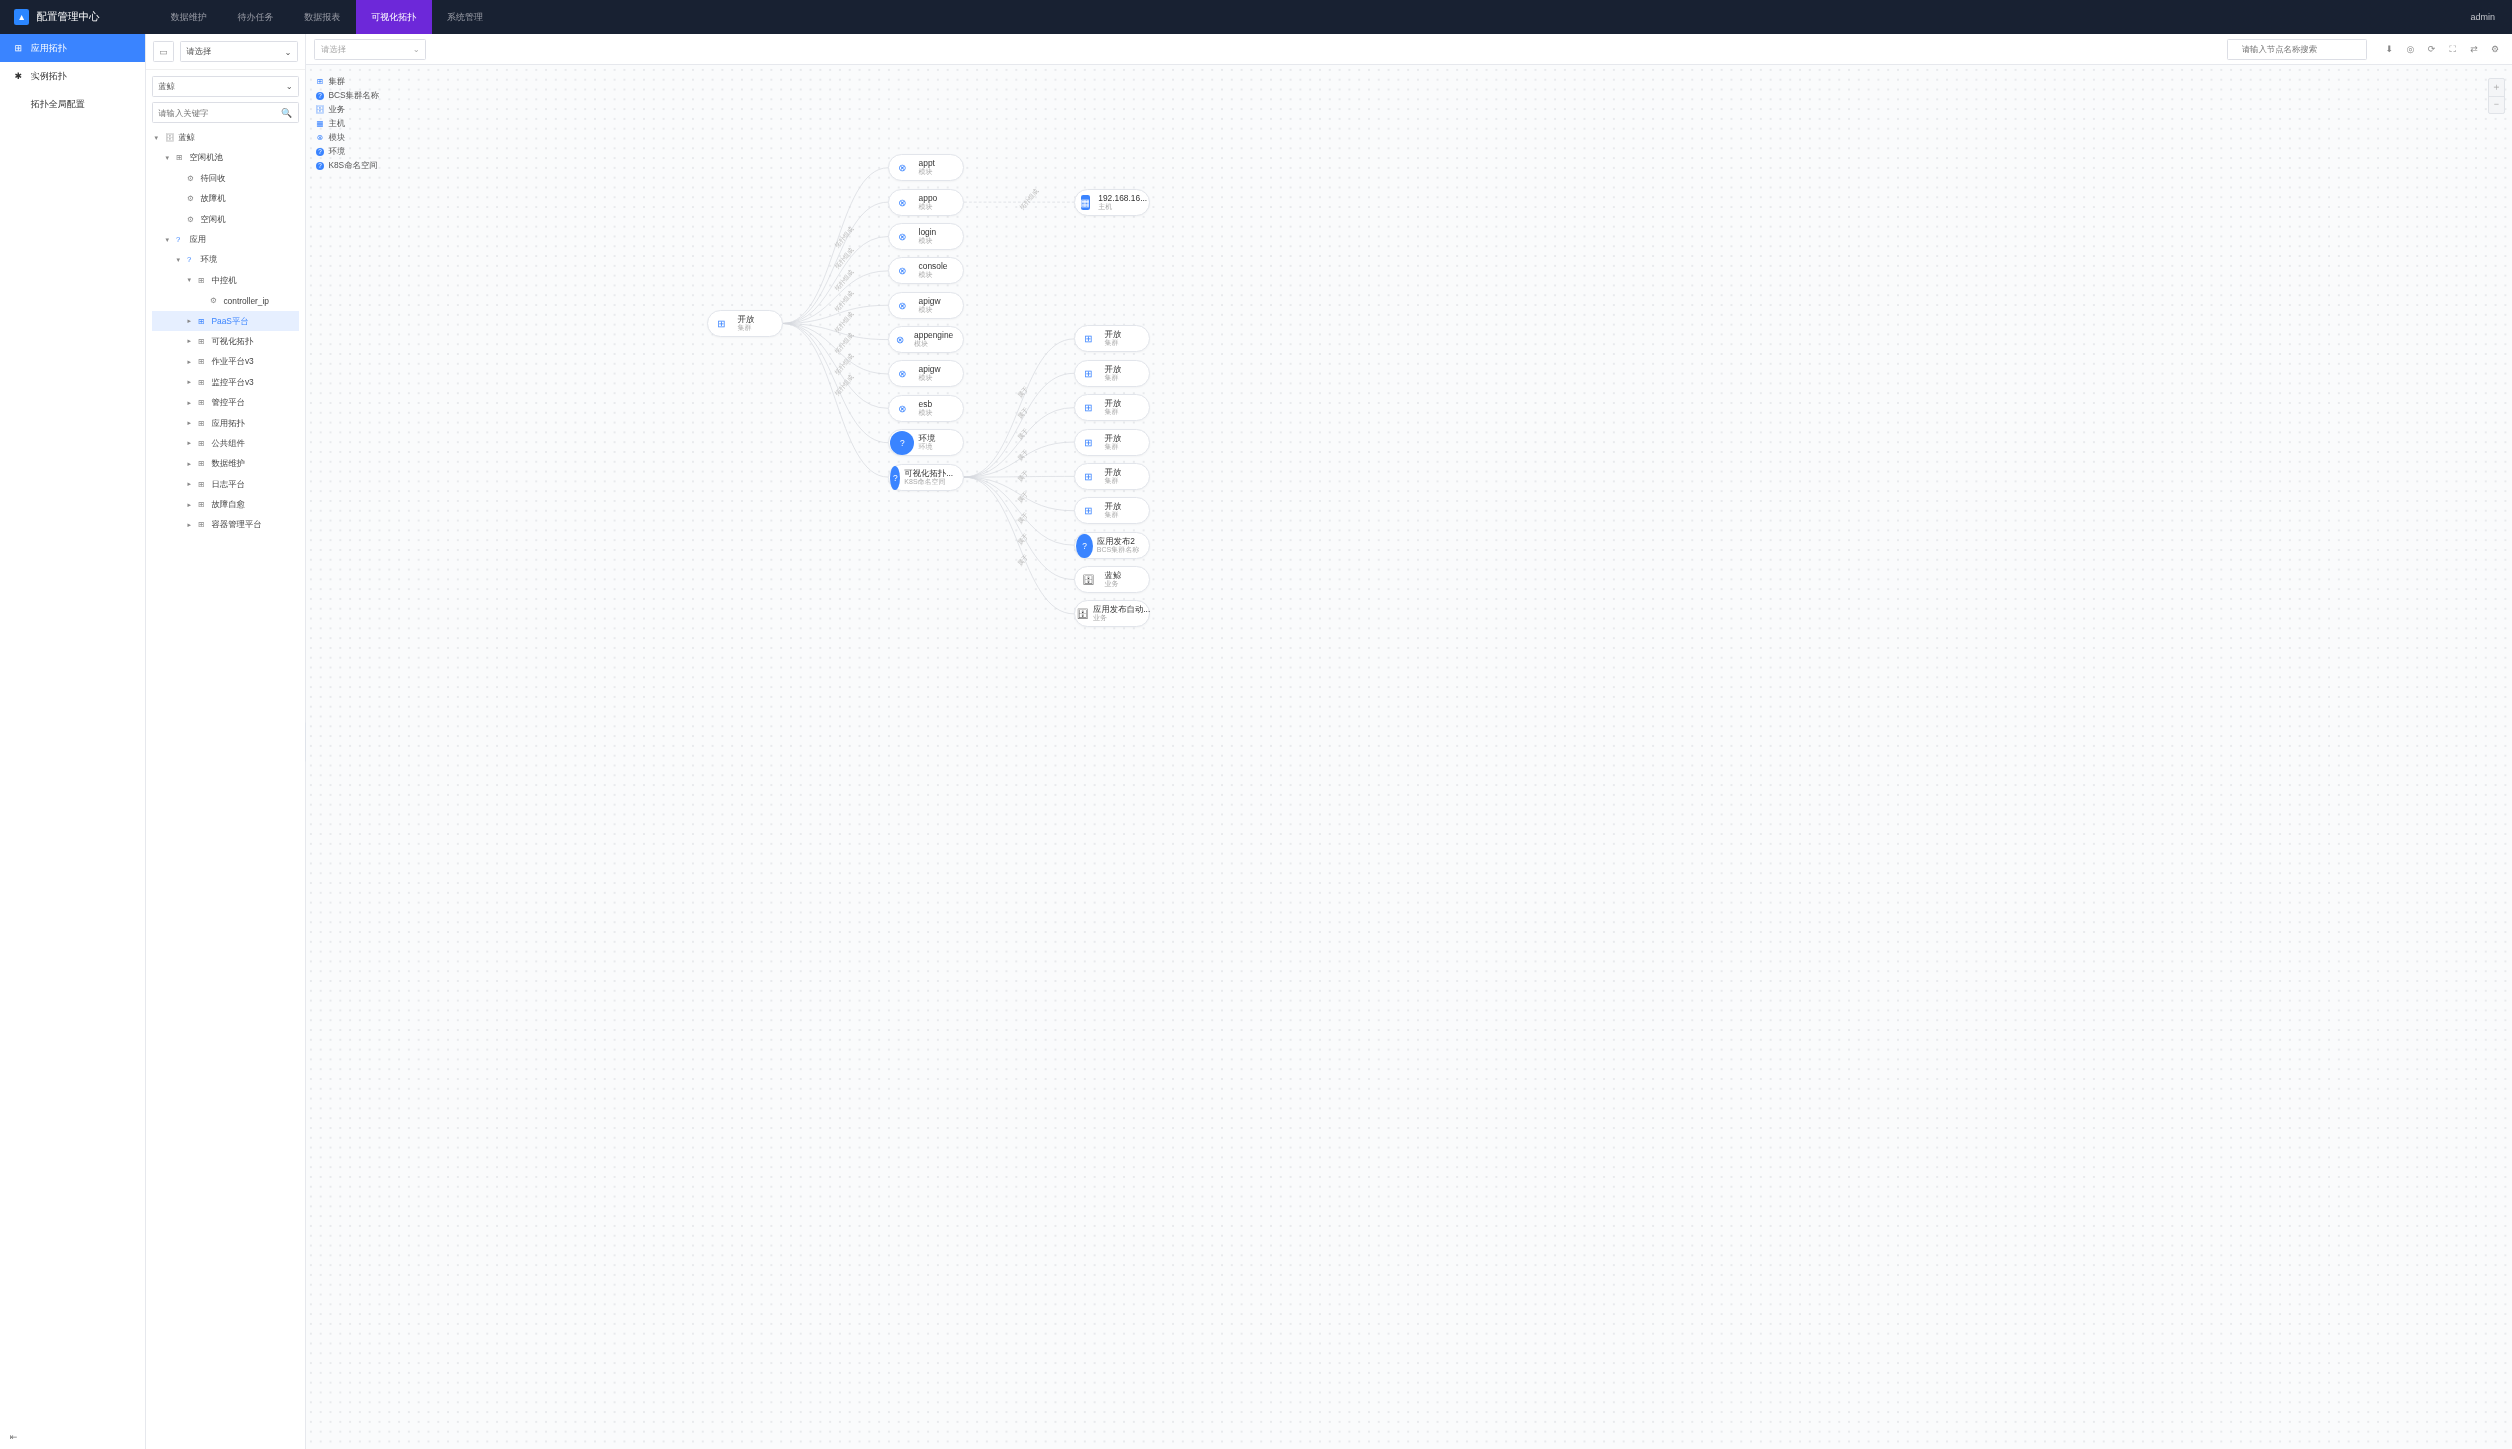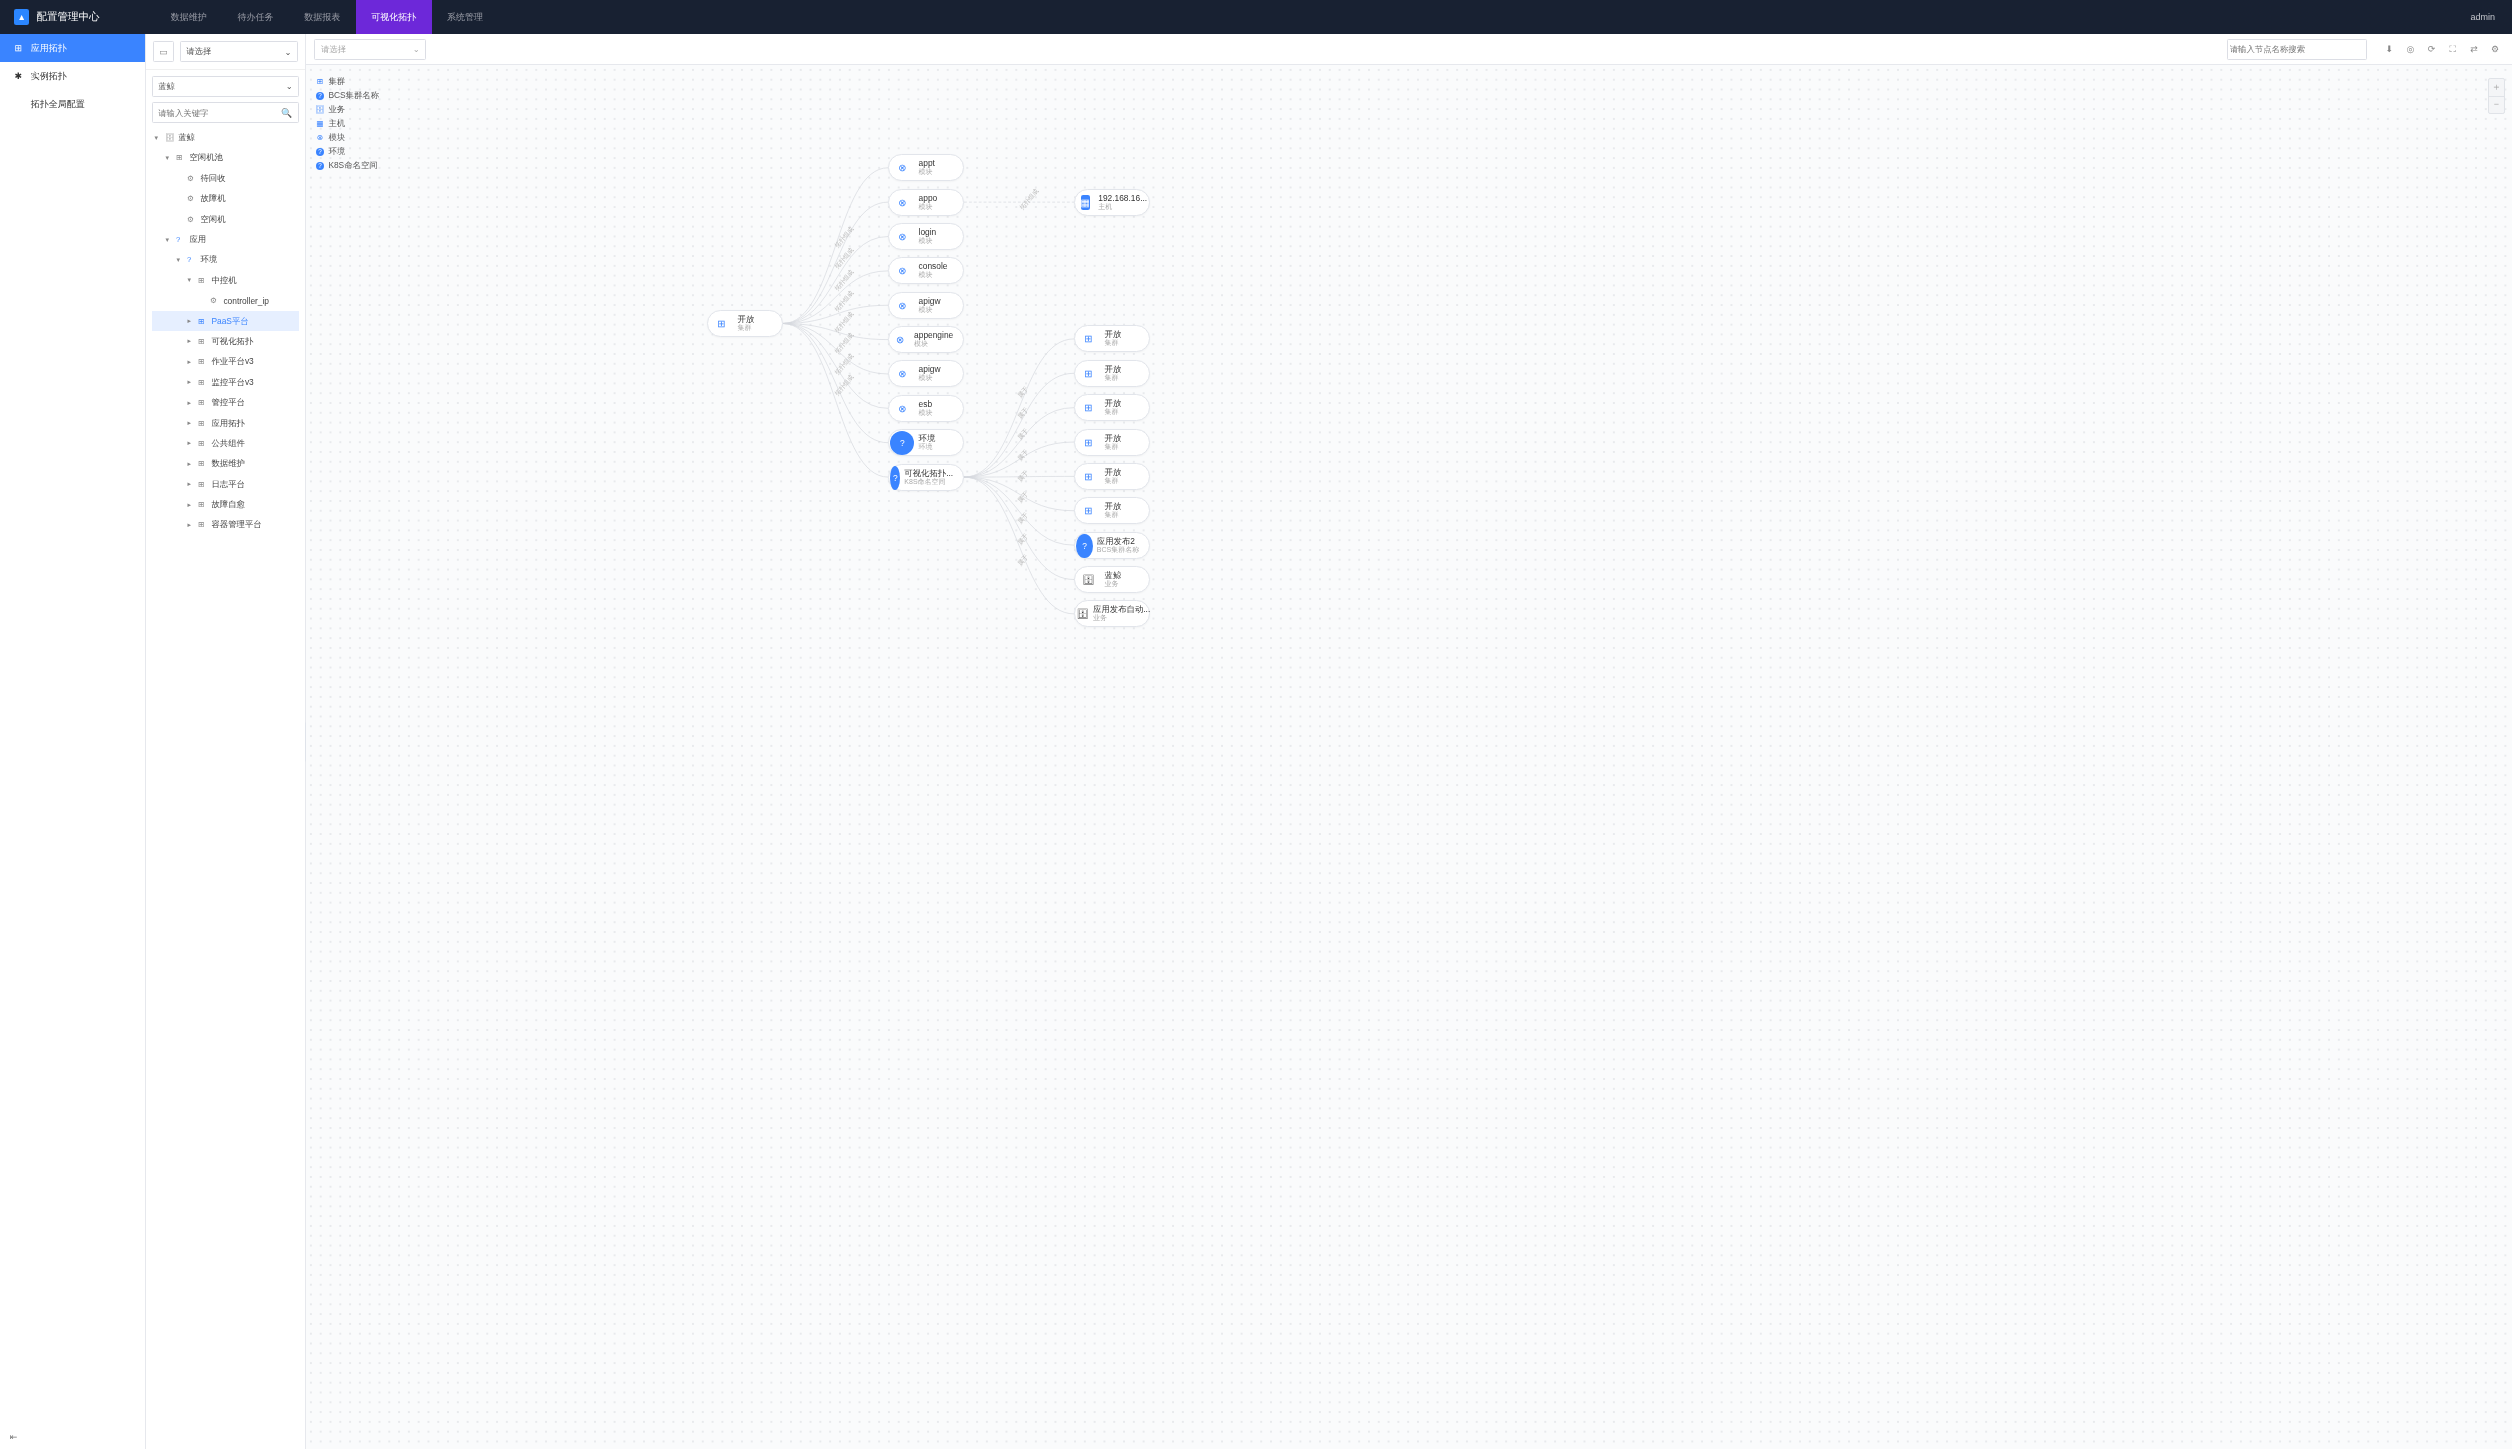--- a/index.html
+++ b/index.html
@@ -41,21 +41,21 @@
 .tn-ar{width:7px;color:#888;font-size:7px}
 .tn-ic{width:9.8px;color:#888;font-size:7.7px}
 .tn-ic.q{color:#3a84ff}
 .tnode.sel .tn-ic{color:#3a84ff}
 .tree-handle{position:absolute;right:-8.4px;top:50%;transform:translateY(-50%);width:8.4px;height:39px;background:#dfe3ea;border-radius:0 2.8px 2.8px 0;display:flex;align-items:center;justify-content:center;cursor:pointer;color:#888;font-size:6.3px}
 
 
 .canv-wrap{flex:1;display:flex;flex-direction:column;min-width:0}
 .tbar{height:31px;border-bottom:0.7px solid #e6e8ed;display:flex;align-items:center;padding:0 8.4px;gap:7px}
 .tbar-sel{width:112px;height:21px;border:0.7px solid #dcdee5;border-radius:1.4px;padding:0 5.6px;display:flex;align-items:center;justify-content:space-between;color:#aaa;cursor:pointer;font-size:8.4px}
-.tbar-srch{width:140px;height:21px;border:0.7px solid #dcdee5;border-radius:1.4px;padding:0 2px;margin-left:auto}
+.tbar-srch{width:140px;height:21px;border:0.7px solid #dcdee5;border-radius:1.4px;padding:0 14px;margin-left:auto}
 .tbar-srch input{border:none;outline:none;width:100%;font-size:8.4px;height:100%}
 .tbar-ic{color:#888;cursor:pointer;width:17px;text-align:center}
 .canv{flex:1;position:relative;background:#fafbfc;background-image:radial-gradient(#e8eaed 0.7px,transparent 0.7px);background-size:9.8px 9.8px;overflow:hidden}
 
 
 .leg{position:absolute;left:9.8px;top:9.8px;font-size:8.4px}
 .leg-it{display:flex;align-items:center;gap:4.2px;height:14px;color:#555}
 .leg-ic{width:8.4px;height:8.4px;display:flex;align-items:center;justify-content:center;color:#3a84ff;font-size:7.7px}
 .leg-ic.q{background:#3a84ff;border-radius:50%;color:#fff;font-size:6.3px}
 

